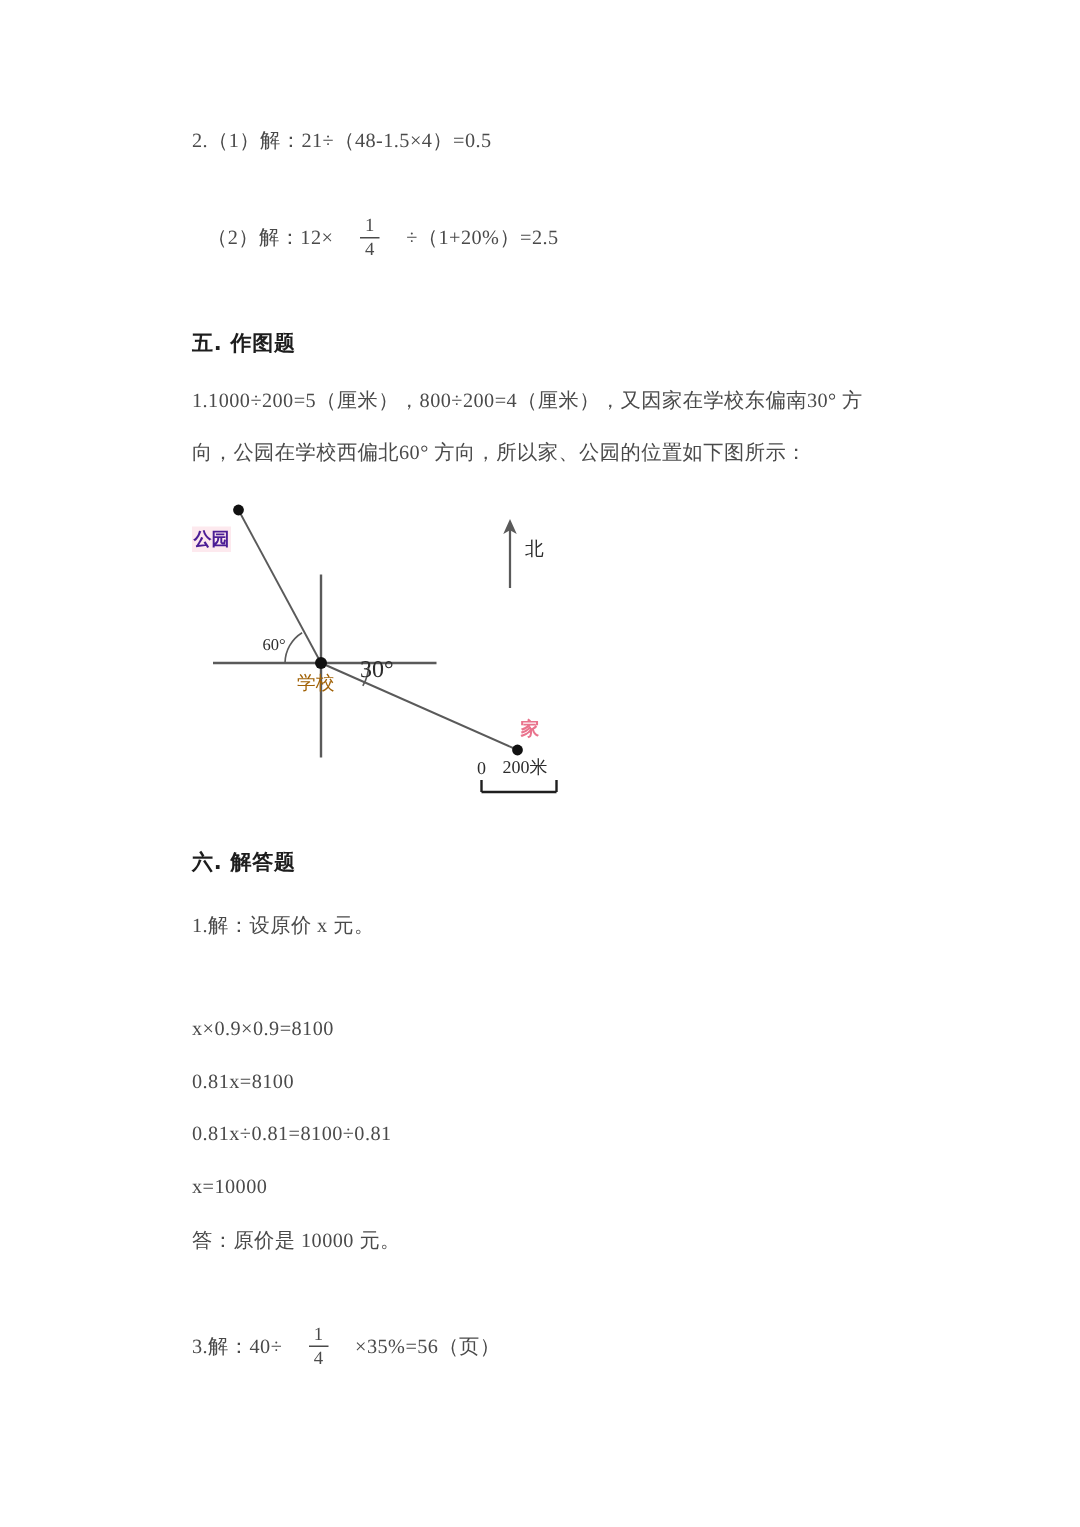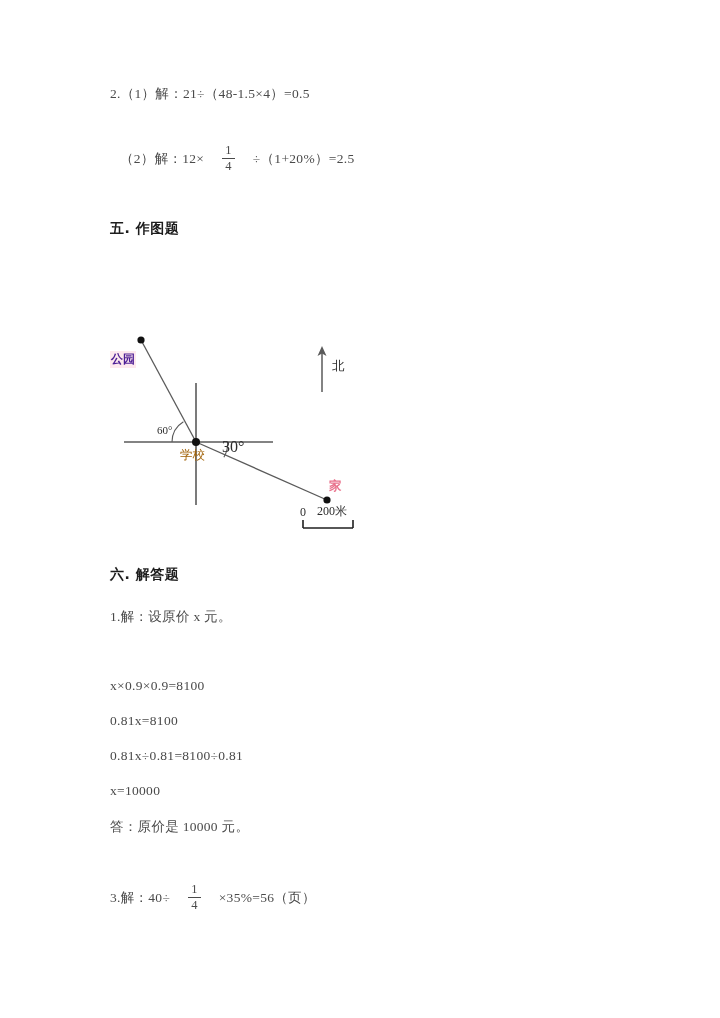--- a/index.html
+++ b/index.html
@@ -10,21 +10,21 @@
   body {
     width: 720px;
     height: 1018px;
     position: relative;
     font-family: "Liberation Serif", "DejaVu Serif", serif;
     color: #3a3a3a;
     overflow: hidden;
   }
   .page {
     position: absolute;
-    left: 0; top: 0;
+    left: 18px; top: 0;
     width: 688px;
     height: 1018px;
     background: #fff;
     text-decoration: underline;
   }
   .line {
     position: absolute;
     left: 110px;
     white-space: nowrap;
     font-size: 13.5px;
@@ -139,20 +139,22 @@
 <div class="page">
 
   <div class="line" style="top:85px;">2.（1）解：21÷（48-1.5×4）=0.5</div>
 
   <div class="line" style="top:145px; left:120px;">
     <span>（2）解：12×</span><span class="frac"><span class="num">1</span><span class="bar"></span><span class="den">4</span></span><span>÷（1+20%）=2.5</span>
   </div>
 
   <div class="heading" style="top:220px;">五. 作图题</div>
 
+  <div class="line" style="top:258px;">1.1000÷200=5（厘米），800÷200=4（厘米），又因家在学校东偏南30°  方</div>
+  <div class="line" style="top:293px;">向，公园在学校西偏北60°  方向，所以家、公园的位置如下图所示：</div>
 
   <div id="diagram">
     <svg width="290" height="225" viewBox="0 0 290 225">
 
       <line x1="14" y1="117" x2="163" y2="117" stroke="#5a5a5a" stroke-width="1.6"></line>
 
       <line x1="86" y1="58" x2="86" y2="180" stroke="#5a5a5a" stroke-width="1.6"></line>
 
       <line x1="86" y1="117" x2="31" y2="15" stroke="#5a5a5a" stroke-width="1.3"></line>
 

